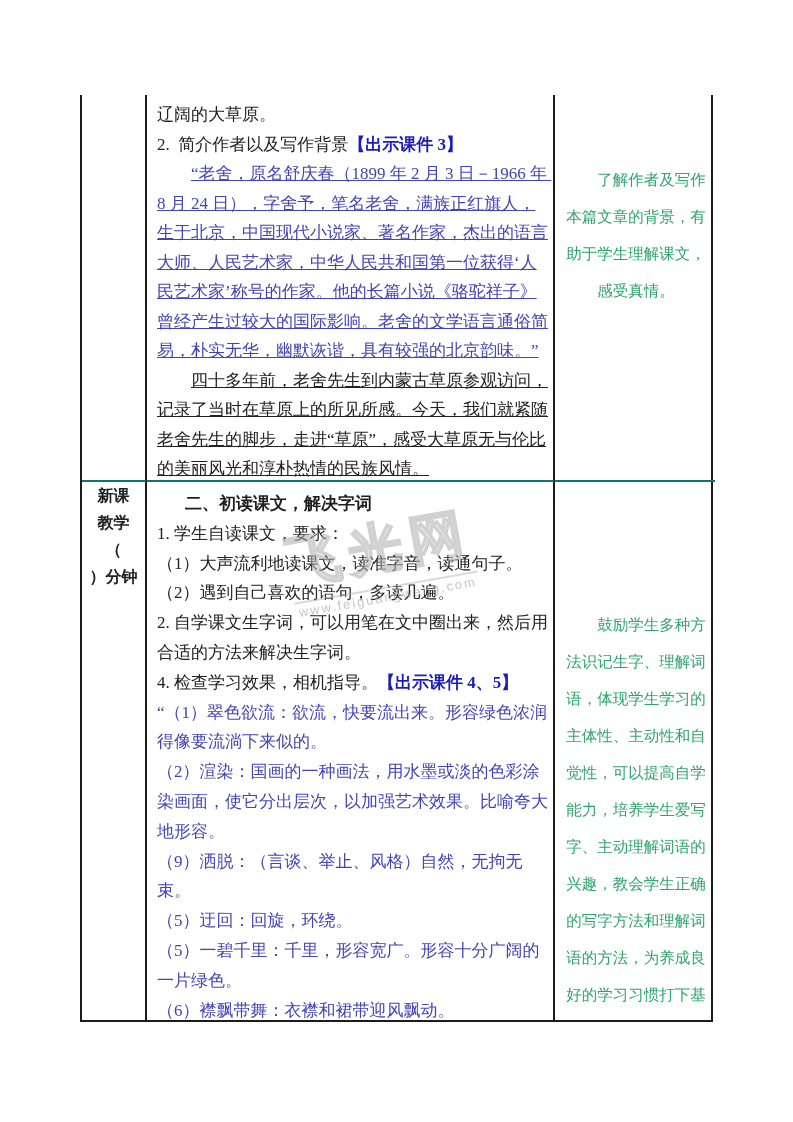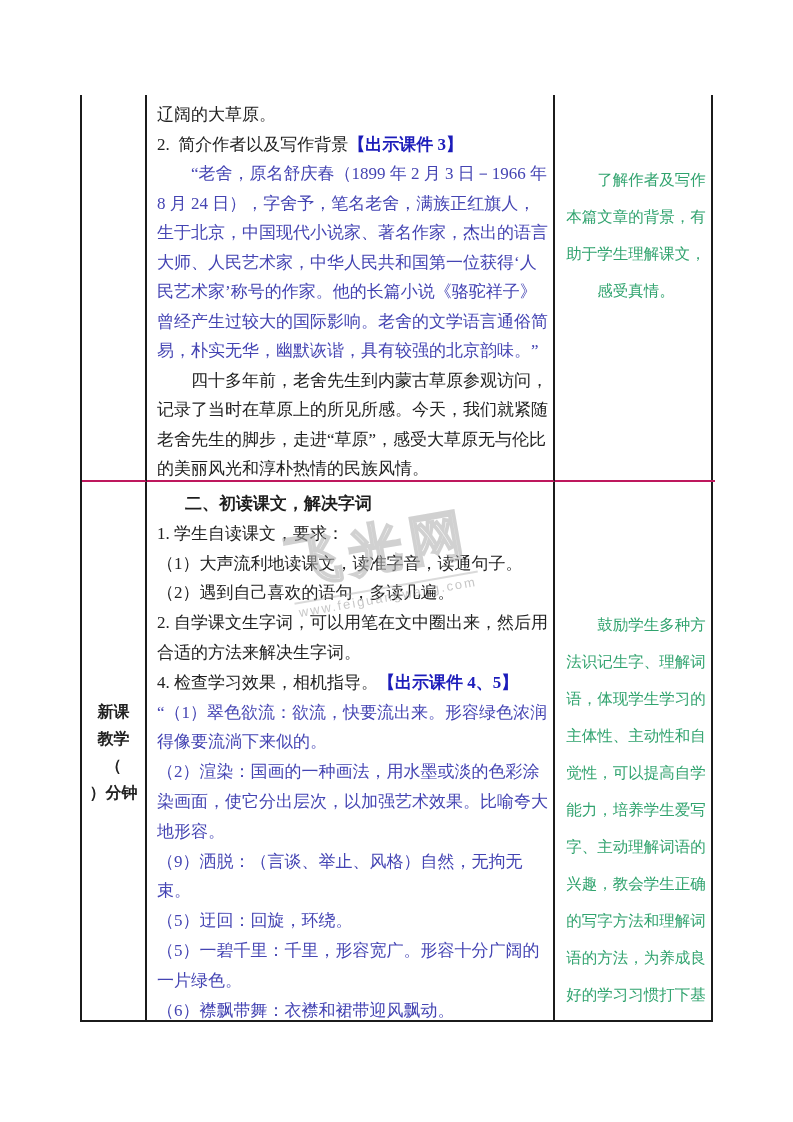--- a/index.html
+++ b/index.html
@@ -18,43 +18,43 @@
     display: grid;
     grid-template-columns: 65px 408px 160px;
     grid-template-rows: 387px 540px;
     border-left: 2px solid #1b1b1b;
     border-right: 2px solid #1b1b1b;
     border-bottom: 2px solid #1b1b1b;
     background: transparent;
   }
   .cell { position: relative; }
   .col-divider-r { border-right: 2px solid #1b1b1b; }
-  .row-divider-b { border-bottom: 2px solid #be185d; }
+  .row-divider-b { border-bottom: 2px solid #0f766e; }
 
   
   .stage-cell {
-    display: flex; align-items: center; justify-content: center;
+    display: flex; justify-content: center;
     text-align: center;
   }
   .stage-label {
     font-weight: 700; color: #212121;
     font-size: 16px; line-height: 27px;
     white-space: pre-wrap;
   }
 
   
   .main-cell {
     padding: 5px 3px 0 10px;
     font-size: 17px; color: #212121;
     overflow: hidden;
   }
   .main-cell.r1 { line-height: 29.5px; }
   .main-cell.r2 { line-height: 29.8px; padding-top: 7px; }
   .main-cell p { white-space: pre-wrap; }
-  .indent2 { text-indent: 2em; }
+  .indent2 { text-indent: 2em; text-decoration: underline; }
   .blue  { color: #4444b3; }
   .slide-ref { color: #1c1cba; font-weight: 700; }
   .heading-bold { font-weight: 700; color: #1d1d1d; margin-left: 28px; }
 
   
   .note-cell {
     padding: 0 5px 0 7px;
     font-size: 15.5px; color: #30a36e;
     line-height: 37px;
     overflow: hidden;

